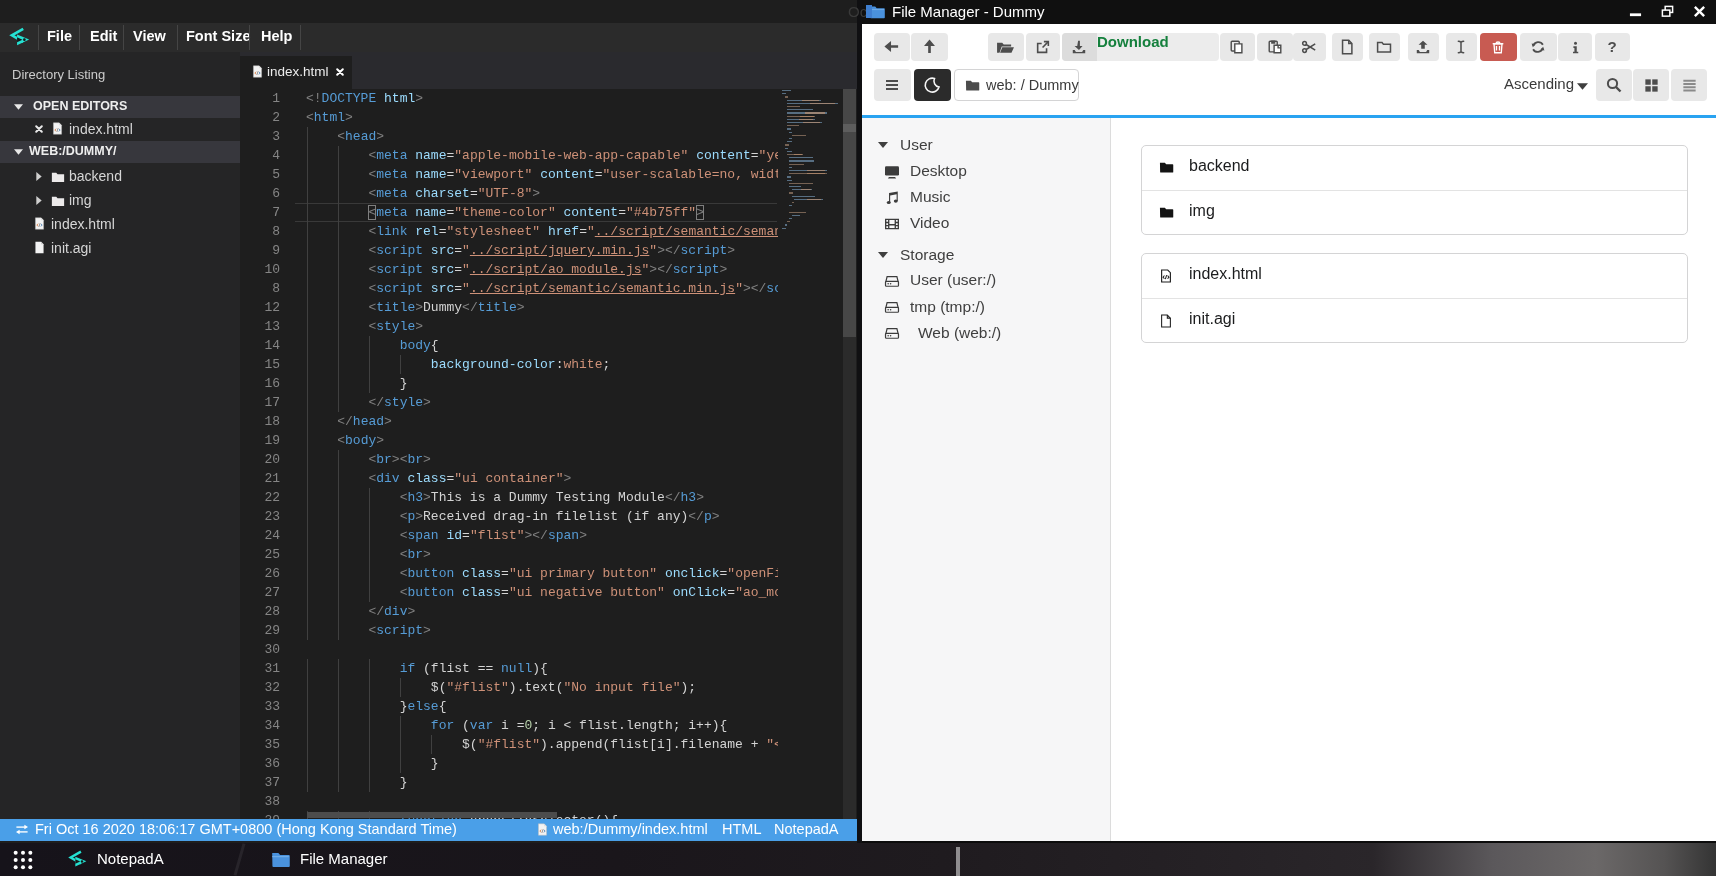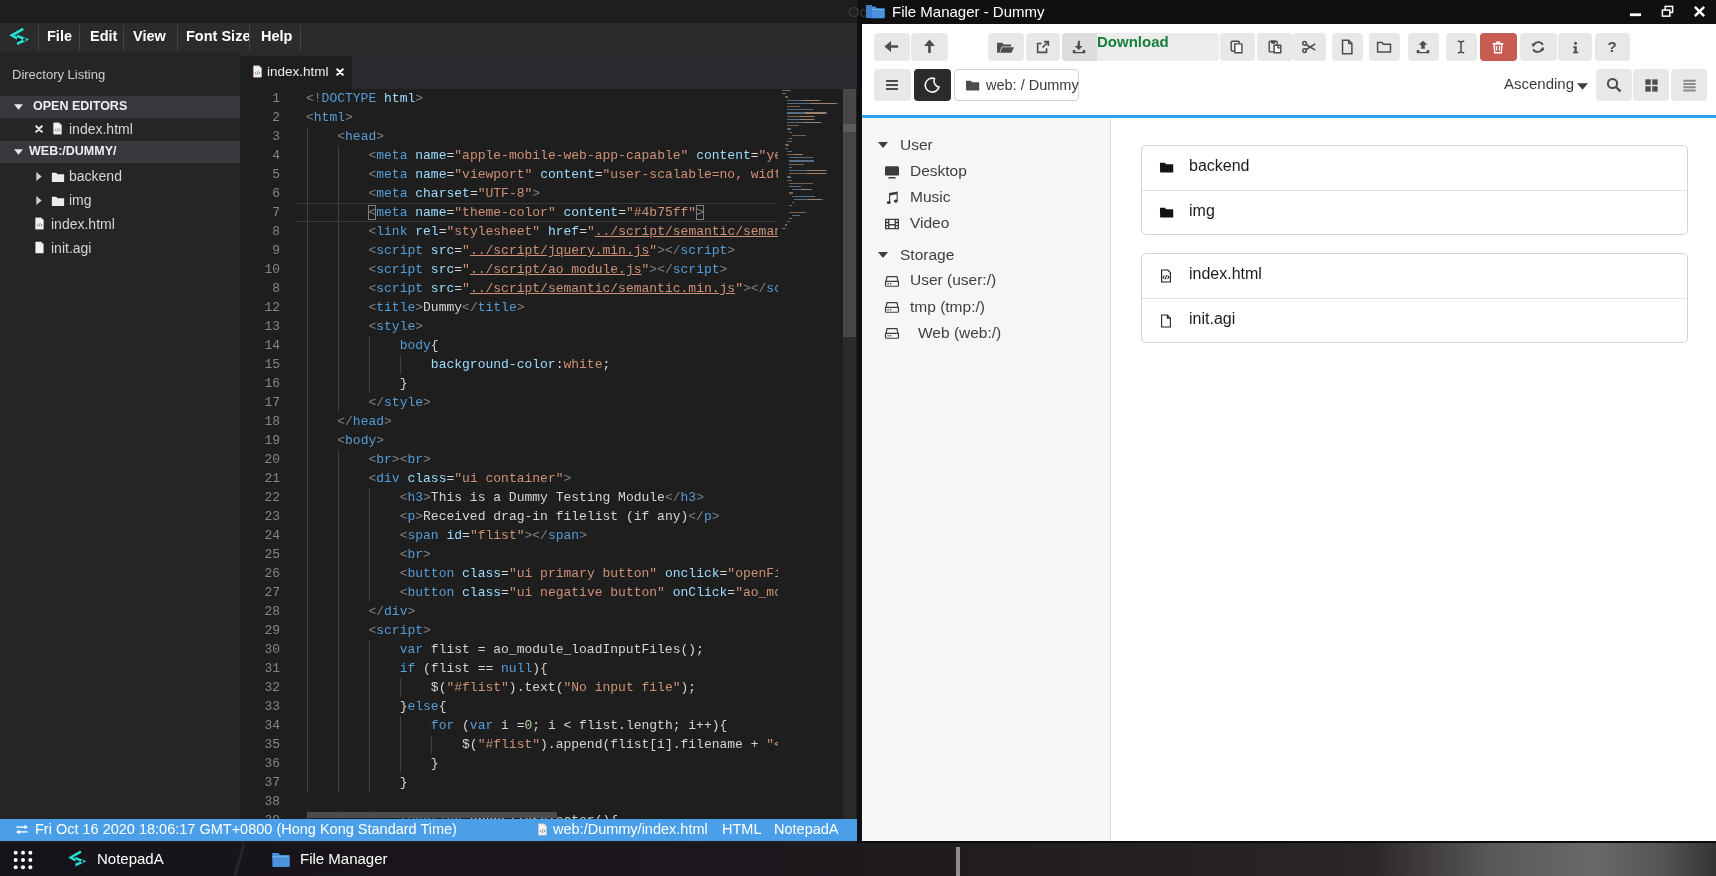--- a/index.html
+++ b/index.html
@@ -205,21 +205,20 @@
 <div class="cl" style="top:493.0px"><i class="ig" style="left:0.5px"></i><i class="ig" style="left:31.7px"></i><i class="ig" style="left:62.9px"></i><span class="w">&nbsp;&nbsp;&nbsp;&nbsp;&nbsp;&nbsp;&nbsp;&nbsp;&nbsp;&nbsp;&nbsp;&nbsp;</span><span class="g">&lt;</span><span class="t">br</span><span class="g">&gt;</span></div>
 <div class="ln" style="top:512.0px">26</div>
 <div class="cl" style="top:512.0px"><i class="ig" style="left:0.5px"></i><i class="ig" style="left:31.7px"></i><i class="ig" style="left:62.9px"></i><span class="w">&nbsp;&nbsp;&nbsp;&nbsp;&nbsp;&nbsp;&nbsp;&nbsp;&nbsp;&nbsp;&nbsp;&nbsp;</span><span class="g">&lt;</span><span class="t">button</span><span class="w">&nbsp;</span><span class="a">class</span><span class="w">=</span><span class="s">"ui&nbsp;primary&nbsp;button"</span><span class="w">&nbsp;</span><span class="a">onclick</span><span class="w">=</span><span class="s">"openFileSelector()"</span></div>
 <div class="ln" style="top:531.0px">27</div>
 <div class="cl" style="top:531.0px"><i class="ig" style="left:0.5px"></i><i class="ig" style="left:31.7px"></i><i class="ig" style="left:62.9px"></i><span class="w">&nbsp;&nbsp;&nbsp;&nbsp;&nbsp;&nbsp;&nbsp;&nbsp;&nbsp;&nbsp;&nbsp;&nbsp;</span><span class="g">&lt;</span><span class="t">button</span><span class="w">&nbsp;</span><span class="a">class</span><span class="w">=</span><span class="s">"ui&nbsp;negative&nbsp;button"</span><span class="w">&nbsp;</span><span class="a">onClick</span><span class="w">=</span><span class="s">"ao_module_close()"</span></div>
 <div class="ln" style="top:550.0px">28</div>
 <div class="cl" style="top:550.0px"><i class="ig" style="left:0.5px"></i><i class="ig" style="left:31.7px"></i><span class="w">&nbsp;&nbsp;&nbsp;&nbsp;&nbsp;&nbsp;&nbsp;&nbsp;</span><span class="g">&lt;/</span><span class="t">div</span><span class="g">&gt;</span></div>
 <div class="ln" style="top:569.0px">29</div>
 <div class="cl" style="top:569.0px"><i class="ig" style="left:0.5px"></i><i class="ig" style="left:31.7px"></i><span class="w">&nbsp;&nbsp;&nbsp;&nbsp;&nbsp;&nbsp;&nbsp;&nbsp;</span><span class="g">&lt;</span><span class="t">script</span><span class="g">&gt;</span></div>
 <div class="ln" style="top:588.0px">30</div>
-<div class="cl" style="top:588.0px"><i class="ig" style="left:0.5px"></i><i class="ig" style="left:31.7px"></i><i class="ig" style="left:62.9px"></i><span class="w">&nbsp;&nbsp;&nbsp;&nbsp;&nbsp;&nbsp;&nbsp;&nbsp;&nbsp;&nbsp;&nbsp;&nbsp;</span><span class="k">var</span><span class="w">&nbsp;flist&nbsp;=&nbsp;ao_module_loadInputFiles();</span></div>
 <div class="ln" style="top:607.0px">31</div>
 <div class="cl" style="top:607.0px"><i class="ig" style="left:0.5px"></i><i class="ig" style="left:31.7px"></i><i class="ig" style="left:62.9px"></i><span class="w">&nbsp;&nbsp;&nbsp;&nbsp;&nbsp;&nbsp;&nbsp;&nbsp;&nbsp;&nbsp;&nbsp;&nbsp;</span><span class="k">if</span><span class="w">&nbsp;(flist&nbsp;==&nbsp;</span><span class="k">null</span><span class="w">){</span></div>
 <div class="ln" style="top:626.0px">32</div>
 <div class="cl" style="top:626.0px"><i class="ig" style="left:0.5px"></i><i class="ig" style="left:31.7px"></i><i class="ig" style="left:62.9px"></i><i class="ig" style="left:94.1px"></i><span class="w">&nbsp;&nbsp;&nbsp;&nbsp;&nbsp;&nbsp;&nbsp;&nbsp;&nbsp;&nbsp;&nbsp;&nbsp;&nbsp;&nbsp;&nbsp;&nbsp;</span><span class="w">$(</span><span class="s">"#flist"</span><span class="w">).text(</span><span class="s">"No&nbsp;input&nbsp;file"</span><span class="w">);</span></div>
 <div class="ln" style="top:645.0px">33</div>
 <div class="cl" style="top:645.0px"><i class="ig" style="left:0.5px"></i><i class="ig" style="left:31.7px"></i><i class="ig" style="left:62.9px"></i><span class="w">&nbsp;&nbsp;&nbsp;&nbsp;&nbsp;&nbsp;&nbsp;&nbsp;&nbsp;&nbsp;&nbsp;&nbsp;</span><span class="w">}</span><span class="k">else</span><span class="w">{</span></div>
 <div class="ln" style="top:664.0px">34</div>
 <div class="cl" style="top:664.0px"><i class="ig" style="left:0.5px"></i><i class="ig" style="left:31.7px"></i><i class="ig" style="left:62.9px"></i><i class="ig" style="left:94.1px"></i><span class="w">&nbsp;&nbsp;&nbsp;&nbsp;&nbsp;&nbsp;&nbsp;&nbsp;&nbsp;&nbsp;&nbsp;&nbsp;&nbsp;&nbsp;&nbsp;&nbsp;</span><span class="k">for</span><span class="w">&nbsp;(</span><span class="k">var</span><span class="w">&nbsp;i&nbsp;=</span><span class="n">0</span><span class="w">;&nbsp;i&nbsp;&lt;&nbsp;flist.length;&nbsp;i++){</span></div>
 <div class="ln" style="top:683.0px">35</div>
 <div class="cl" style="top:683.0px"><i class="ig" style="left:0.5px"></i><i class="ig" style="left:31.7px"></i><i class="ig" style="left:62.9px"></i><i class="ig" style="left:94.1px"></i><i class="ig" style="left:125.3px"></i><span class="w">&nbsp;&nbsp;&nbsp;&nbsp;&nbsp;&nbsp;&nbsp;&nbsp;&nbsp;&nbsp;&nbsp;&nbsp;&nbsp;&nbsp;&nbsp;&nbsp;&nbsp;&nbsp;&nbsp;&nbsp;</span><span class="w">$(</span><span class="s">"#flist"</span><span class="w">).append(flist[i].filename&nbsp;+&nbsp;</span><span class="s">"&lt;br&gt;"</span></div>

